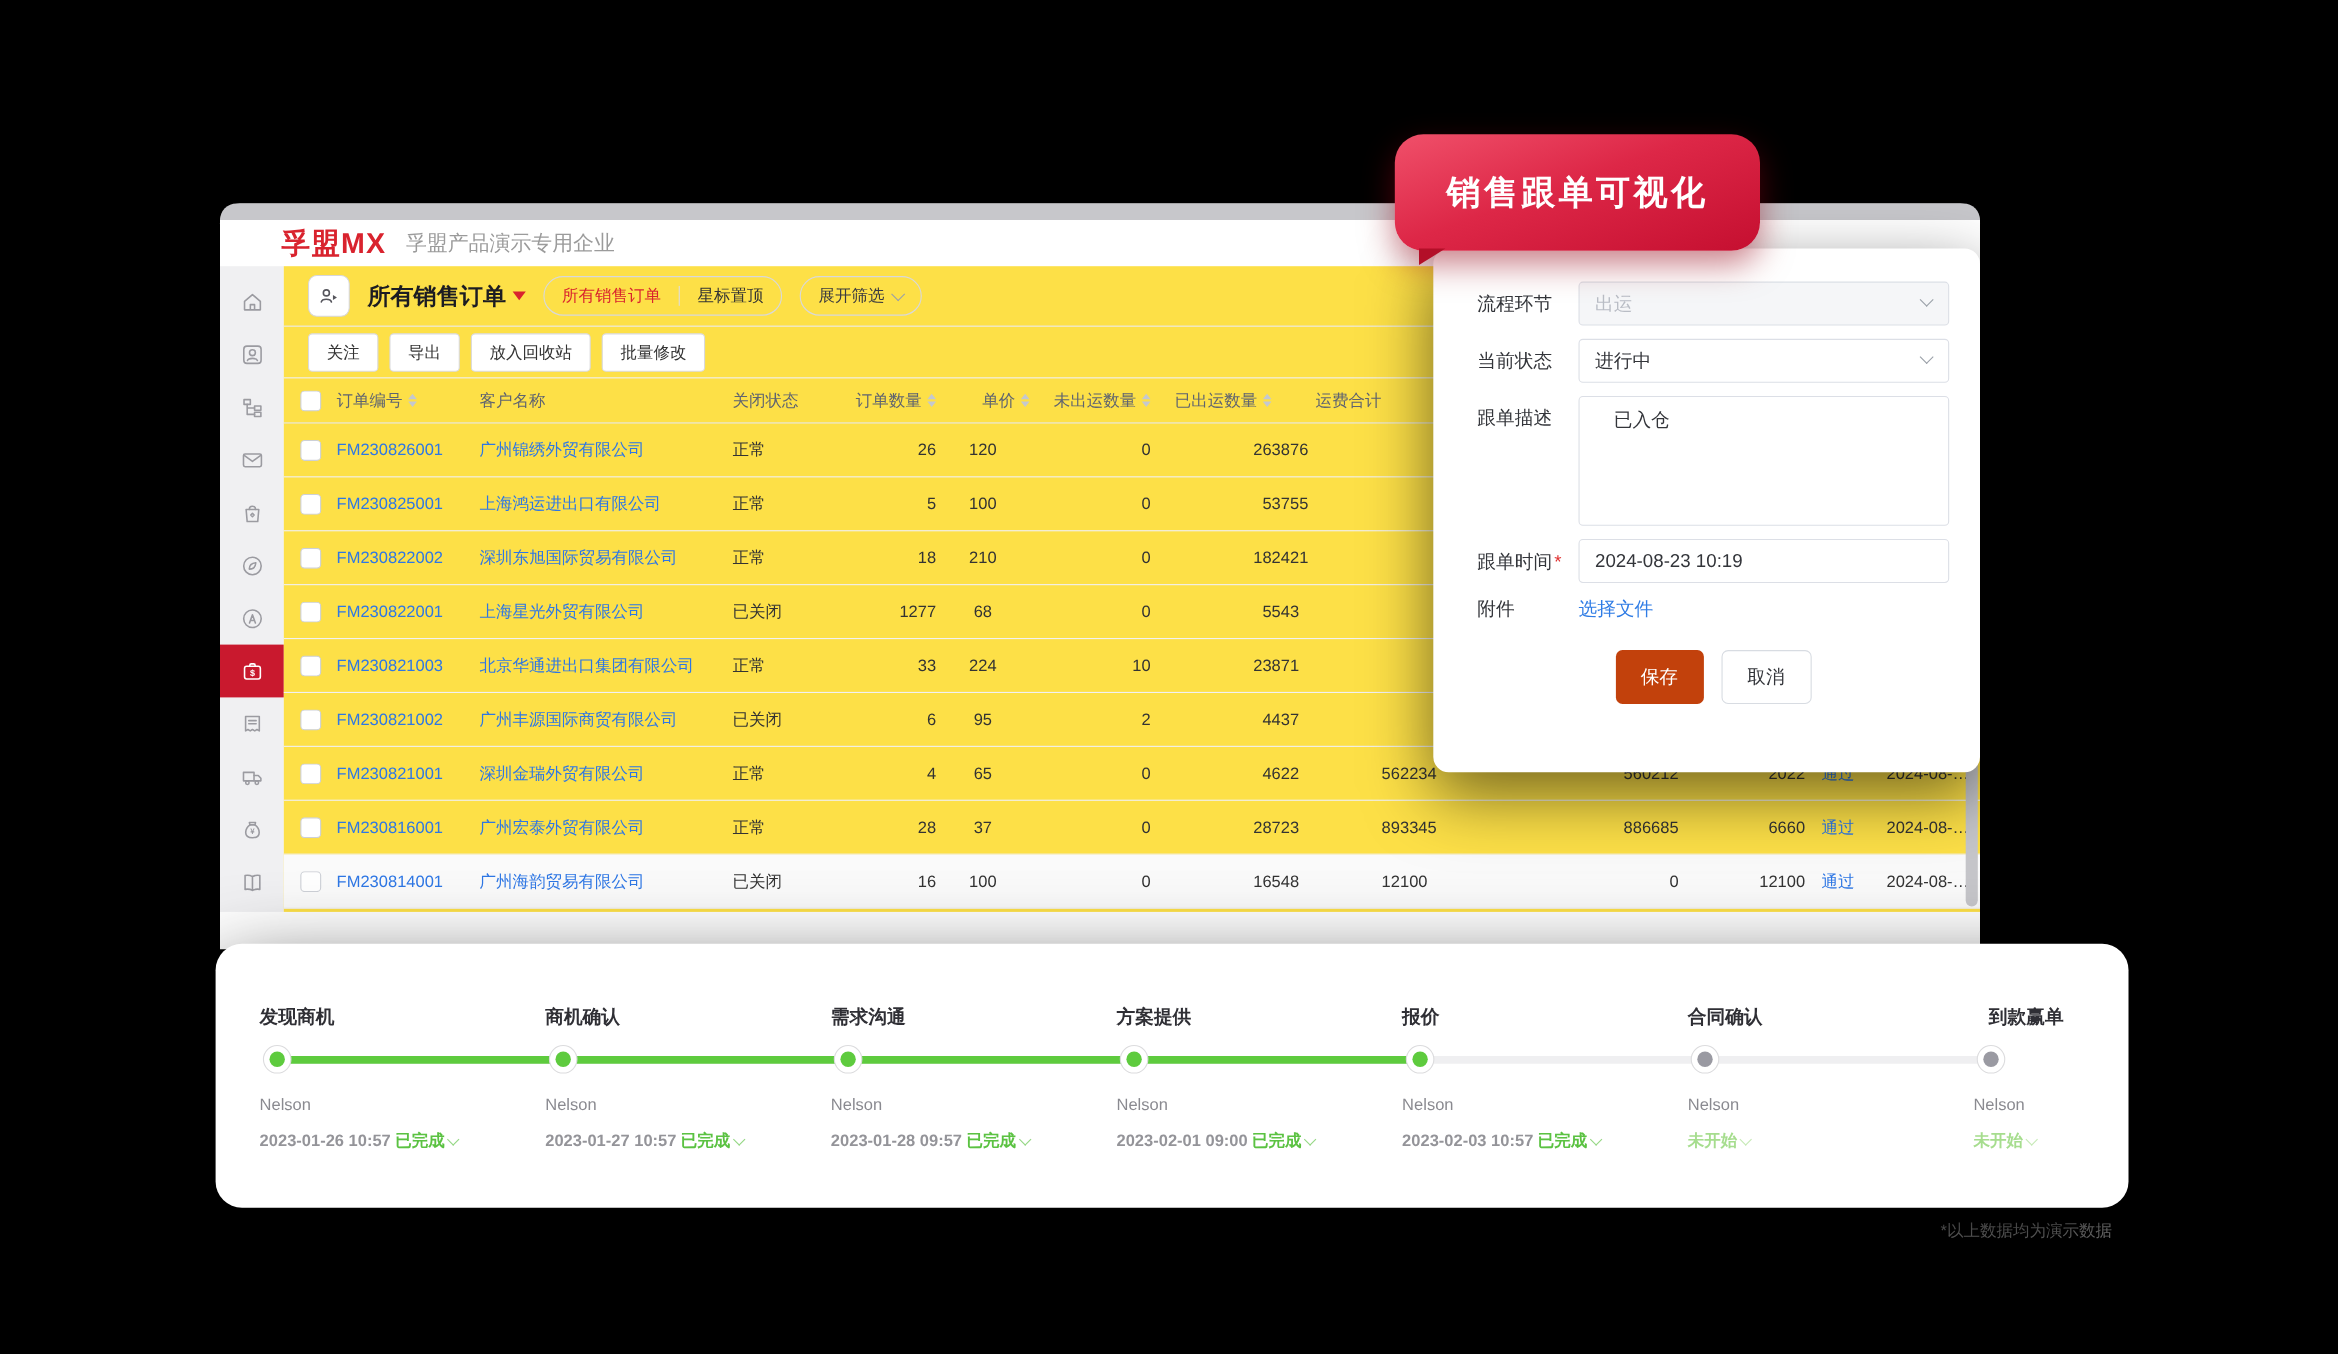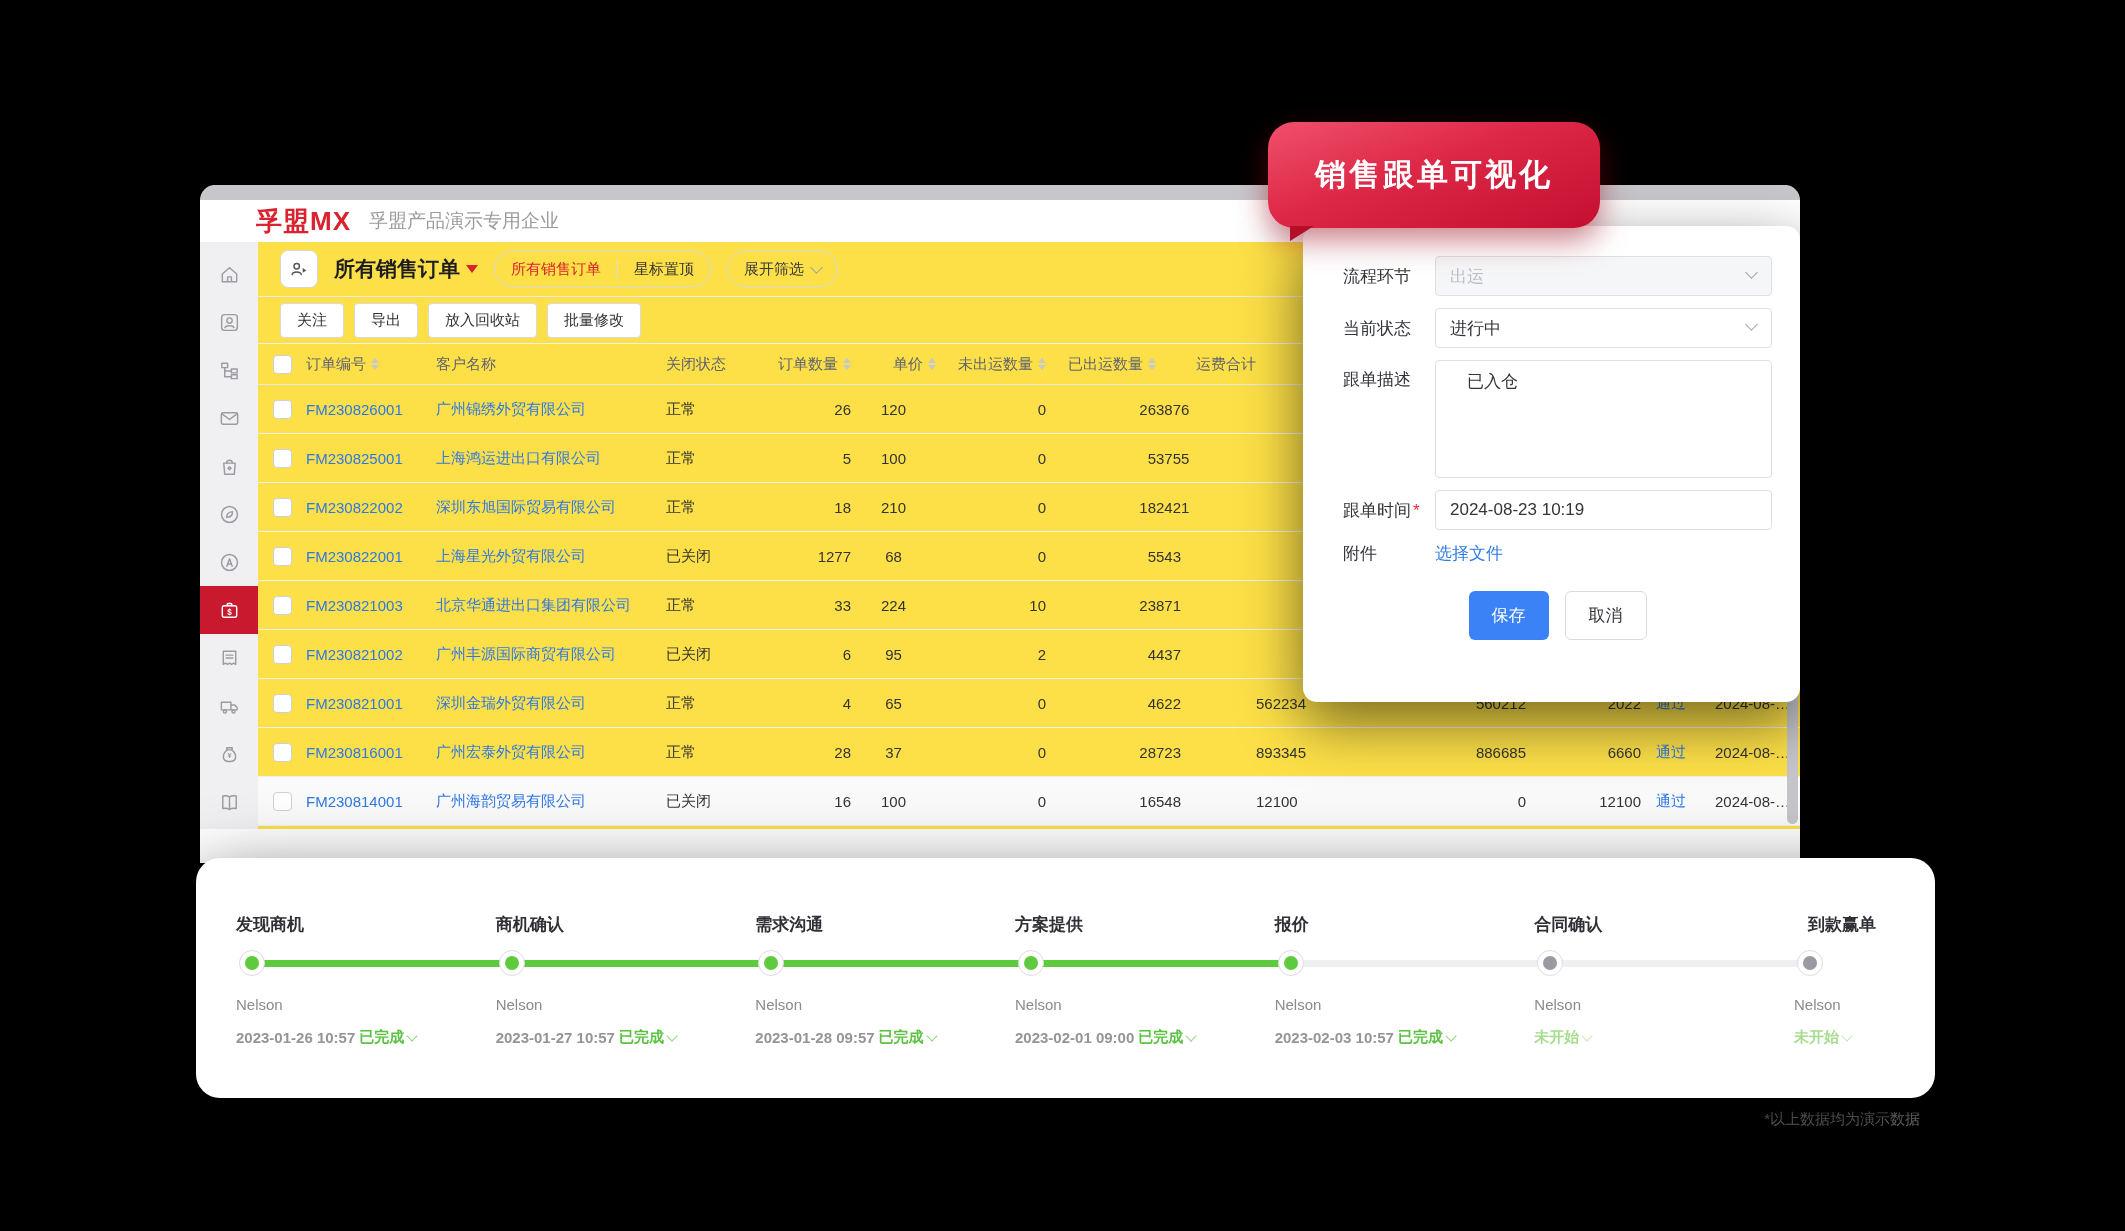--- a/index.html
+++ b/index.html
@@ -91,21 +91,21 @@
   .fselect{position:relative;height:40px;border:1px solid #dcdfe6;border-radius:4px;background:#fff;
            display:flex;align-items:center;padding:0 36px 0 14px;font-size:17px;color:#33353a;box-sizing:border-box}
   .fselect.disabled{background:#f5f6f8;color:#b9bdc5}
   .fselect .chev-dn{position:absolute;right:15px;top:15px}
   .ftextarea{height:118px;border:1px solid #dcdfe6;border-radius:4px;background:#fff;padding:9px 31px;
              font-size:17px;color:#33353a;box-sizing:border-box}
   .finput{height:40px;border:1px solid #dcdfe6;border-radius:4px;background:#fff;display:flex;align-items:center;
           padding:0 14px;font-size:17px;color:#33353a;box-sizing:border-box}
   .flink{font-size:17px;color:#2f7ce5}
   .dbtns{display:flex;justify-content:center;gap:16px;margin-top:26px}
-  .btn-save{background:#3b82f6;color:#fff;border:none;border-radius:6px;font-size:17px;padding:12px 23px;font-family:inherit}
+  .btn-save{background:#c2410c;color:#fff;border:none;border-radius:6px;font-size:17px;padding:12px 23px;font-family:inherit}
   .btn-cancel{background:#fff;color:#33353a;border:1px solid #d8dce2;border-radius:6px;font-size:17px;padding:12px 23px;font-family:inherit}
 
   
   .tcard{position:absolute;left:196px;top:858px;width:1739px;height:240px;background:#fff;border-radius:24px;
          box-shadow:0 30px 80px rgba(0,0,0,.8);z-index:20}
   .tl-track{position:absolute;top:102px;height:7px;background:#efeff1;border-radius:4px}
   .tl-green{position:absolute;top:102px;height:7px;background:#5ecb3e;border-radius:4px}
   .tlabel{position:absolute;top:55px;font-size:17px;font-weight:bold;color:#2f2f35;white-space:nowrap}
   .tdot{position:absolute;top:92px;width:26px;height:26px;border-radius:50%;background:#fff;
         border:1px solid #dcdcde;display:flex;align-items:center;justify-content:center;box-sizing:border-box}

